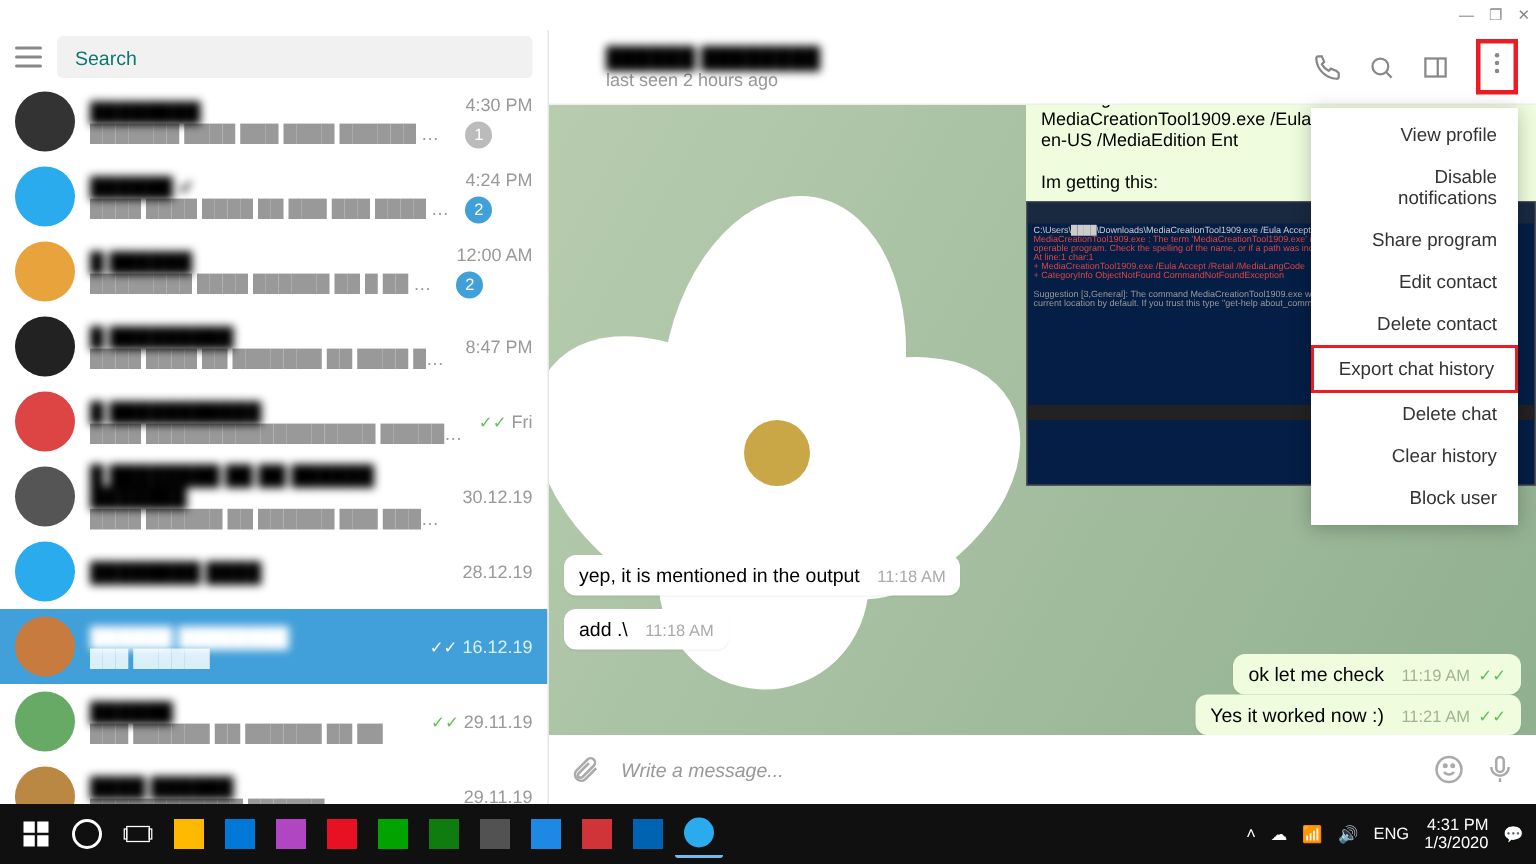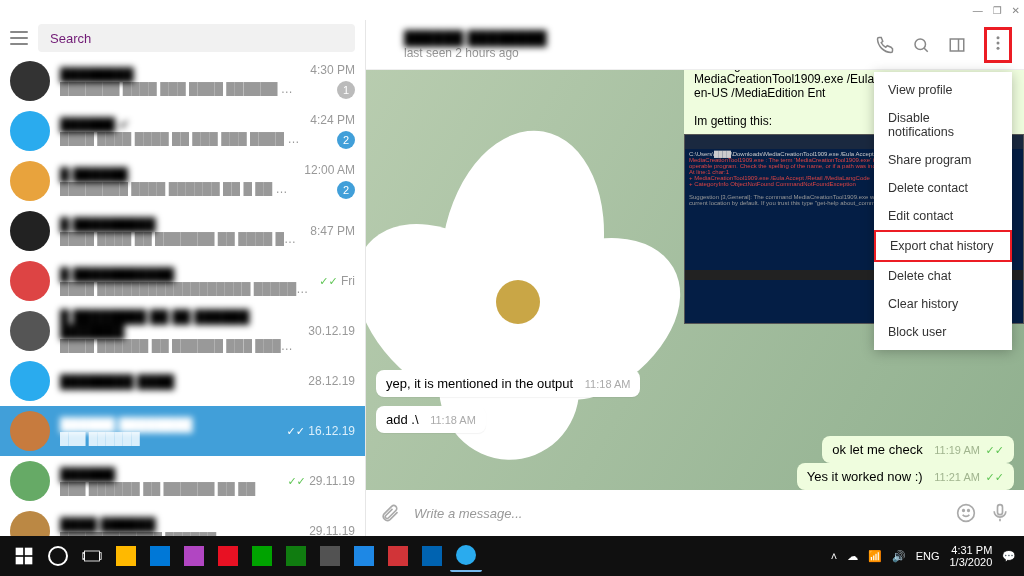--- a/index.html
+++ b/index.html
@@ -4,31 +4,31 @@
 <style>
 *{box-sizing:border-box;margin:0;padding:0;font-family:Segoe UI,Arial,sans-serif;}
 body{width:1024px;height:576px;background:#f0f0f0;overflow:hidden;position:relative;}
 .titlebar{height:20px;background:#fff;display:flex;justify-content:flex-end;align-items:center;padding-right:4px;gap:10px;font-size:10px;color:#888;}
 .titlebar span{cursor:default;}
 .app{display:flex;height:516px;background:#fff;}
 .sidebar{width:366px;display:flex;flex-direction:column;border-right:1px solid #e6e6e6;}
 .sb-head{display:flex;align-items:center;height:36px;padding:0 10px;gap:10px;}
 .hamburger{width:18px;height:14px;display:flex;flex-direction:column;justify-content:space-between;}
 .hamburger div{height:2px;background:#888;border-radius:1px;}
-.search{flex:1;background:#f1f1f1;border-radius:4px;height:28px;padding:0 12px;display:flex;align-items:center;color:#701a75;font-size:13px;}
+.search{flex:1;background:#f1f1f1;border-radius:4px;height:28px;padding:0 12px;display:flex;align-items:center;color:#0f766e;font-size:13px;}
 .chats{flex:1;overflow:hidden;}
 .chat{display:flex;align-items:center;height:50px;padding:0 10px;gap:10px;position:relative;}
 .chat.sel{background:#419fd9;color:#fff;}
 .avatar{width:40px;height:40px;border-radius:50%;flex-shrink:0;}
 .chat-body{flex:1;min-width:0;}
 .chat-name{font-size:13px;font-weight:500;filter:blur(3px);}
 .chat.sel .chat-name{color:#fff;}
 .chat-prev{font-size:12px;color:#999;white-space:nowrap;overflow:hidden;text-overflow:ellipsis;}
 .chat.sel .chat-prev{color:#dbeffb;}
-.chat-meta{text-align:right;font-size:12px;color:#999;display:flex;flex-direction:column;align-items:flex-end;gap:4px;}
+.chat-meta{text-align:right;font-size:12px;color:#999;display:flex;flex-direction:column;align-items:flex-start;gap:4px;}
 .chat.sel .chat-meta{color:#dbeffb;}
 .badge{background:#bbb;color:#fff;border-radius:10px;min-width:18px;height:18px;font-size:11px;display:inline-flex;align-items:center;justify-content:center;padding:0 5px;}
 .badge.blue{background:#419fd9;}
 .ticks{color:#5dc452;font-size:11px;}
 .chat.sel .ticks{color:#fff;}
 .main{flex:1;display:flex;flex-direction:column;position:relative;background:linear-gradient(120deg,#b9cdb0,#8faf8e);}
 .chat-header{height:50px;background:#fff;border-bottom:1px solid #eee;display:flex;align-items:center;padding:0 12px;justify-content:space-between;}
 .ch-left{display:flex;flex-direction:column;padding-left:26px;}
 .ch-name{font-size:14px;font-weight:500;filter:blur(3px);}
 .ch-status{font-size:12px;color:#999;}
@@ -44,21 +44,21 @@
 .msg-time{font-size:11px;color:#a0b48e;margin-left:8px;}
 .msg.in .msg-time{color:#aaa;}
 .msg-ticks{color:#5dc452;font-size:11px;margin-left:2px;}
 .terminal{position:absolute;right:0;top:-18px;width:340px;}
 .term-text{background:#effdde;color:#000;font-size:12px;padding:6px 10px;border-radius:0 0 0 8px;}
 .term-img{height:190px;background:#041e45;border:1px solid #555;font-family:Consolas,monospace;font-size:6px;color:#ccc;padding:4px;overflow:hidden;}
 .term-img .red{color:#d44;}
 .term-img .bar{height:14px;background:#1a2940;margin:-4px -4px 2px -4px;}
 .term-img .taskb{height:10px;background:#222;margin:4px -4px -4px -4px;}
 .menu{position:absolute;right:12px;top:52px;width:138px;background:#fff;box-shadow:0 2px 12px rgba(0,0,0,0.25);z-index:50;padding:4px 0;}
-.menu-item{padding:7px 14px;font-size:12.5px;color:#333;cursor:pointer;}
+.menu-item{padding:7px 14px;font-size:12.5px;color:#333;cursor:pointer;text-align:right;}
 .menu-item.hl{border:2px solid #ec1c24;}
 .compose{height:46px;background:#fff;display:flex;align-items:center;padding:0 14px;gap:14px;color:#aaa;}
 .compose-input{flex:1;font-size:13px;color:#999;font-style:italic;}
 .taskbar{height:40px;background:#101010;display:flex;align-items:center;justify-content:space-between;padding:0 8px;}
 .tb-left{display:flex;gap:2px;align-items:center;}
 .tb-ic{width:32px;height:32px;display:flex;align-items:center;justify-content:center;border-radius:2px;}
 .tb-ic svg,.tb-ic div{width:20px;height:20px;}
 .tb-right{display:flex;gap:10px;align-items:center;color:#fff;font-size:11px;}
 </style>
 </head>
@@ -282,22 +282,22 @@
       <svg width="20" height="20" viewBox="0 0 24 24" fill="none" stroke="#aaa" stroke-width="2">
           <rect x="9" y="2" width="6" height="12" rx="3"></rect>
           <path d="M5 10a7 7 0 0 0 14 0M12 19v3"></path>
         </svg>
     </div>
 
     <div class="menu" id="menu">
         <div class="menu-item">View profile</div>
         <div class="menu-item">Disable notifications</div>
         <div class="menu-item">Share program</div>
+        <div class="menu-item">Edit contact</div>
         <div class="menu-item">Delete contact</div>
-        <div class="menu-item">Edit contact</div>
         <div class="menu-item hl">Export chat history</div>
         <div class="menu-item">Delete chat</div>
         <div class="menu-item">Clear history</div>
         <div class="menu-item">Block user</div>
       </div>
   </div>
 </div>
 
 <div class="taskbar">
   <div class="tb-left">

